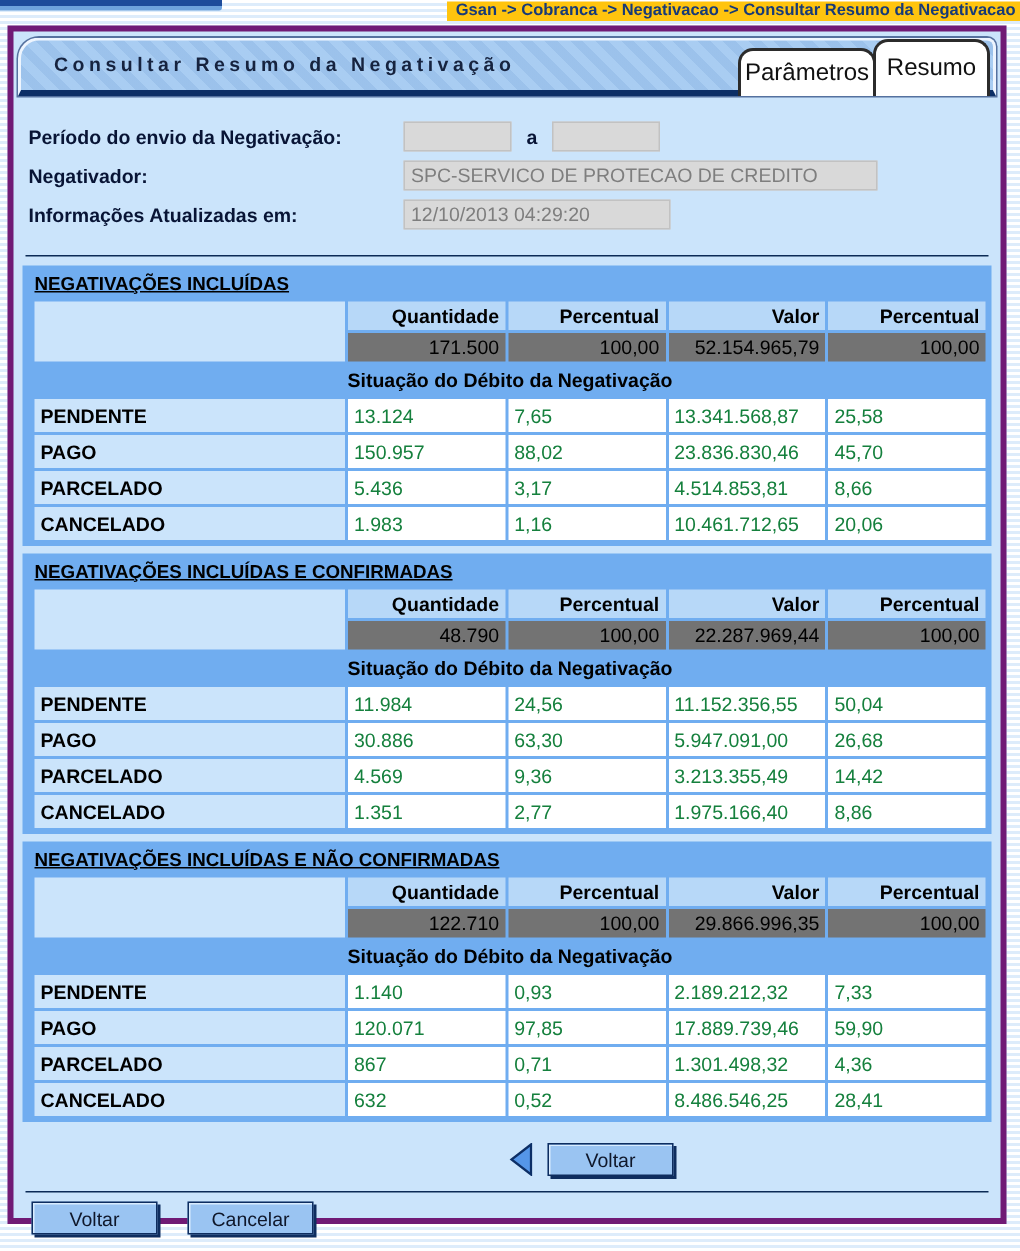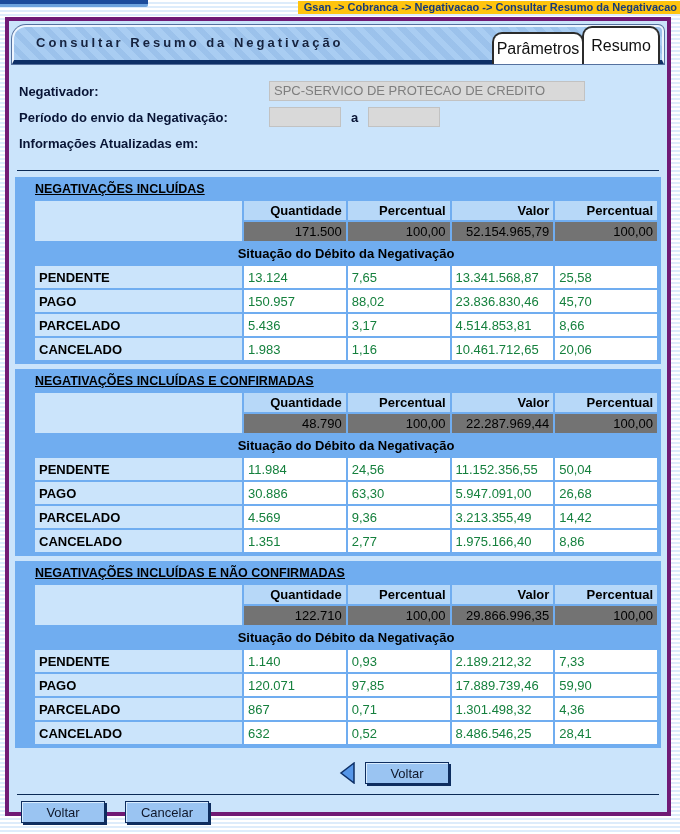--- a/index.html
+++ b/index.html
@@ -53,21 +53,21 @@
   .input-box{
     background:#d9d9d9;border:1px solid #c2c2c2;height:18px;line-height:18px;
     color:#7e7e7e;font-size:13px;padding:0 4px;box-sizing:content-box;
   }
   .inp-negativador{width:306px;}
   .inp-date{width:62px;}
   .inp-updated{width:168px;}
   .periodo-sep{font-size:13px;font-weight:bold;color:#081435;margin:0 10px;}
   .hr-line{border:none;border-top:1px solid #0b2a55;margin:8px 8px 6px 8px;}
   
-  .section{background:#70adf0;margin:0 6px 5px 6px;padding:1px 2px 2px 18px;}
+  .section{background:#70adf0;margin:0 6px 5px 6px;padding:1px 2px 2px 6px;}
   .section-title{
     font-size:12.5px;font-weight:bold;color:#000;text-decoration:underline;
     padding:4px 2px 3px 2px;cursor:pointer;
   }
   table.neg{width:100%;border-collapse:separate;border-spacing:2px;table-layout:fixed;}
   table.neg td,table.neg th{font-size:13px;padding:1px 4px;overflow:hidden;white-space:nowrap;}
   th.colhead{background:#b7d8f8;color:#000;text-align:right;font-weight:bold;height:17px;}
   td.cell-blank{background:#cbe4fb;}
   td.cell-num{background:#737373;text-align:right;color:#000;height:17px;}
   td.cell-data{background:#ffffff;text-align:left;color:#15803d;height:20px;}
@@ -103,31 +103,32 @@
     <div class="tab tab-parametros">
       <span>Parâmetros</span>
     </div>
     <div class="tab tab-resumo">
       <span>Resumo</span>
     </div>
   </div>
 
   <div class="form-area">
     <div class="form-row">
-      <span class="form-label">Negativador:</span>
-      <span class="input-box inp-negativador">SPC-SERVICO DE PROTECAO DE CREDITO</span>
-    </div>
-    <div class="form-row">
       <span class="form-label">Período do envio da Negativação:</span>
       <span class="input-box inp-date"></span>
       <span class="periodo-sep">a</span>
       <span class="input-box inp-date"></span>
     </div>
     <div class="form-row">
+      <span class="form-label">Negativador:</span>
+      <span class="input-box inp-negativador">SPC-SERVICO DE PROTECAO DE CREDITO</span>
+    </div>
+    <div class="form-row">
       <span class="form-label">Informações Atualizadas em:</span>
+      <span class="input-box inp-updated">12/10/2013 04:29:20</span>
     </div>
   </div>
 
   <hr class="hr-line">
 
   <div class="section">
     <div class="section-title">NEGATIVAÇÕES INCLUÍDAS</div>
     <table class="neg">
       <colgroup>
           <col style="width:207px">

